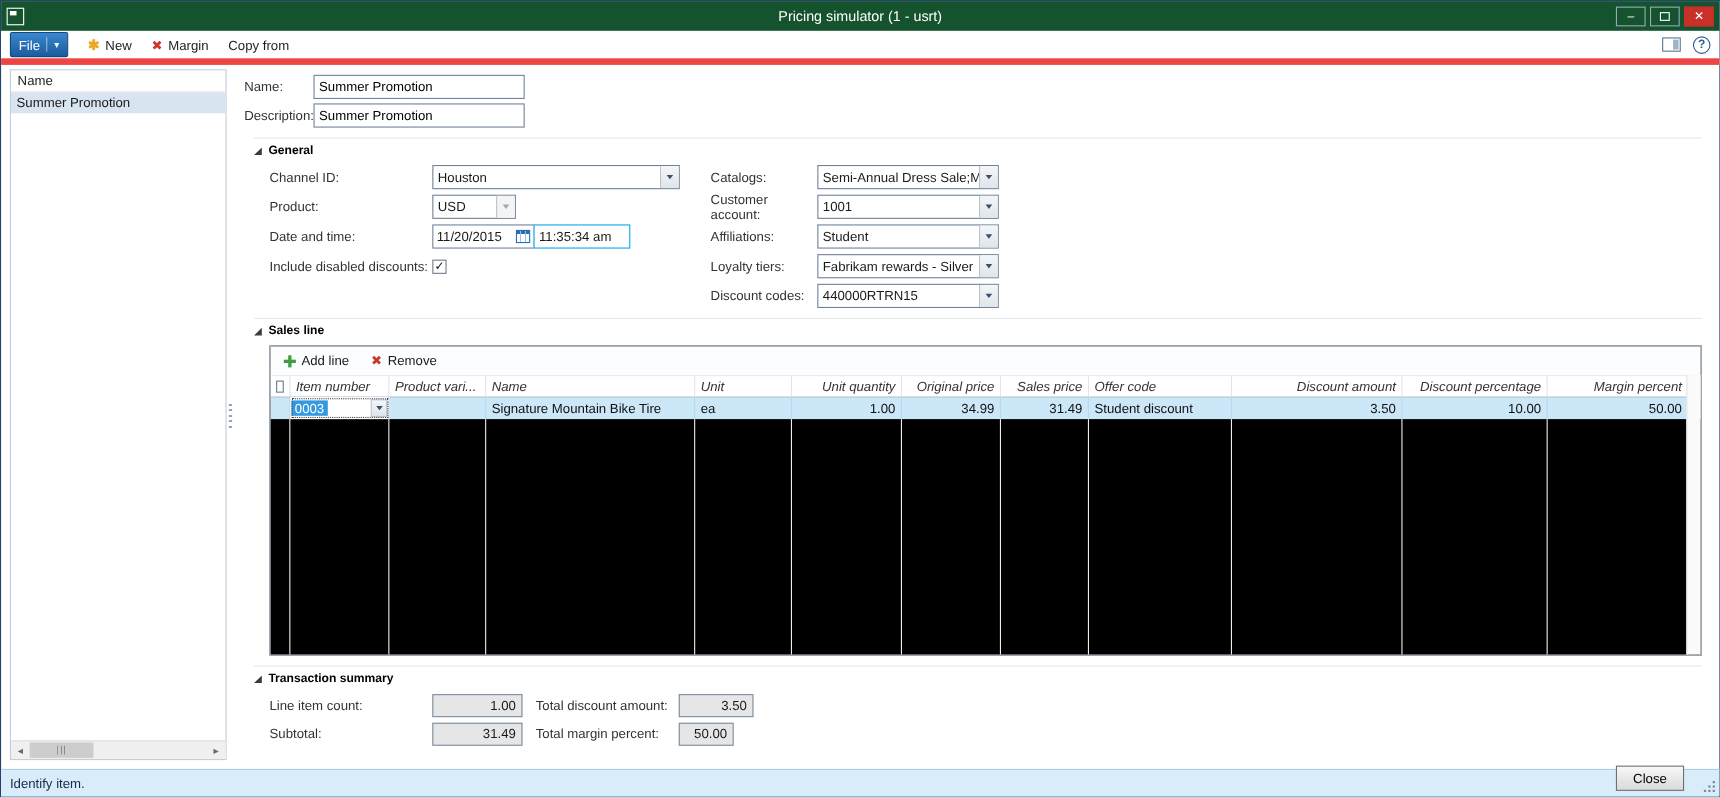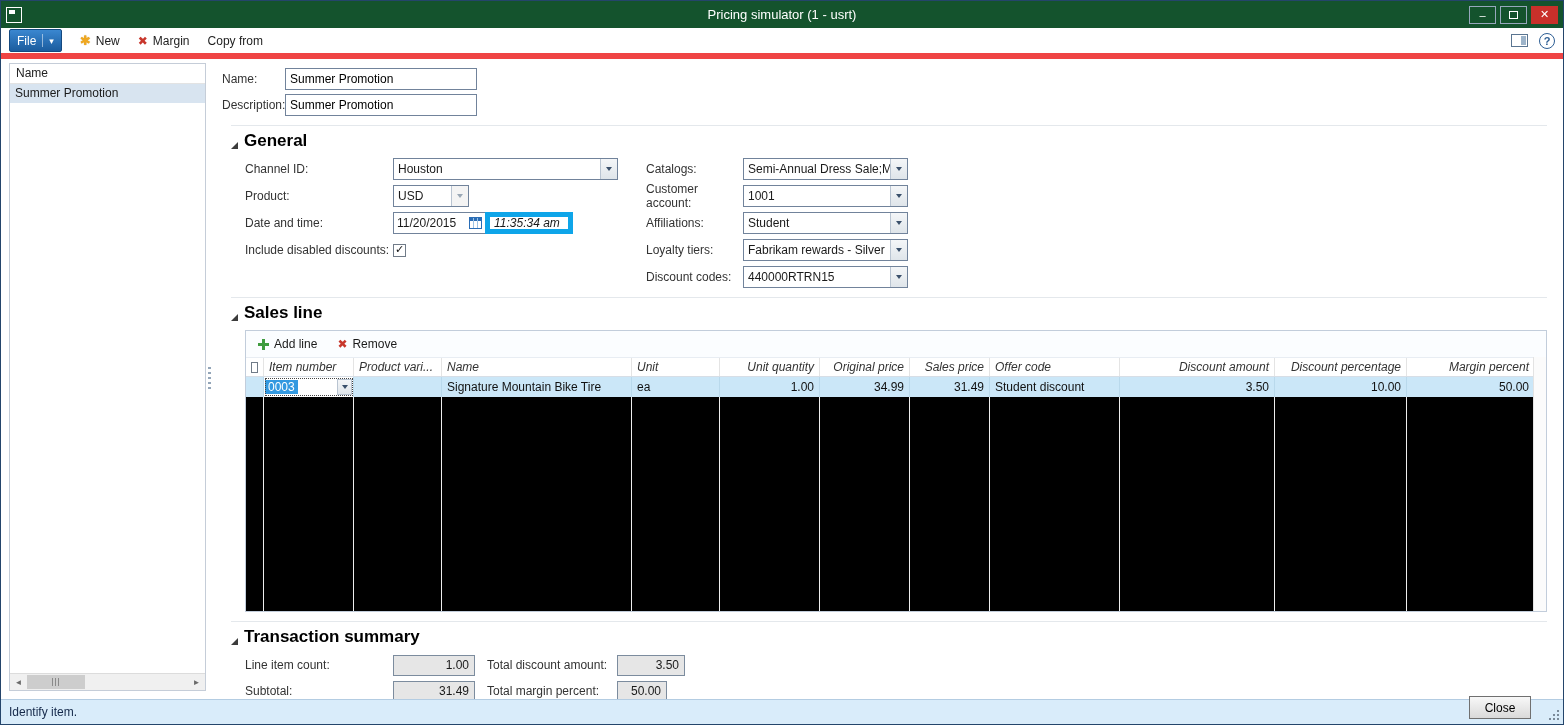--- a/index.html
+++ b/index.html
@@ -50,21 +50,21 @@
 
   
   .top-field { display:flex; align-items:center; height:23px; margin-bottom:3px; }
   .top-field label { width:66px; padding-left:3px; color:#333; }
   .textbox { width:192px; height:22px; border:1px solid #71839b; font-family:inherit; font-size:12px; padding:0 4px; }
 
   
   .section { margin-top:9px; margin-left:12px; margin-right:16px; border-top:1px solid #e4e8ec; padding-top:5px; }
   .section-header { display:flex; align-items:flex-end; gap:6px; cursor:default; }
   .tri { width:0; height:0; border-bottom:7px solid #3c3c3c; border-left:7px solid transparent; margin-bottom:2px; }
-  .section-title { font-weight:bold; font-size:17px; color:#000; }
+  .section-title { font-weight:bold; font-size:11px; color:#000; }
 
   .gen-body { display:flex; margin-top:7px; margin-left:14px; }
   .gen-col { display:flex; flex-direction:column; gap:5px; }
   .gen-col.right { margin-left:28px; }
   .gen-row { display:flex; align-items:center; height:22px; }
   .glabel1 { width:148px; color:#333; }
   .glabel2 { width:97px; color:#333; }
 
   .combo { height:22px; border:1px solid #71839b; background:#fff; display:flex; align-items:stretch; cursor:default; }
   .combo .val { flex:1; display:flex; align-items:center; padding:0 4px; white-space:nowrap; overflow:hidden; }
@@ -72,21 +72,21 @@
   .dd-arrow { width:0; height:0; border-left:3px solid transparent; border-right:3px solid transparent; border-top:4px solid #3a506b; }
   .combo.disabled .dd { background:#f4f4f4; }
   .combo.disabled .dd-arrow { border-top-color:#9aa7b5; }
   .w225 { width:225px; } .w76 { width:76px; } .w165 { width:165px; }
 
   .date-box { width:93px; height:22px; border:1px solid #71839b; display:flex; align-items:center; padding:0 3px; background:#fff; }
   .date-box .val { flex:1; }
   .cal-icon { width:13px; height:12px; border:1px solid #2a6db6; background:
       linear-gradient(to right, transparent 0 3px, #9cc3e5 3px 4px, transparent 4px 7px, #9cc3e5 7px 8px, transparent 8px),
       linear-gradient(#2a6db6 0 3px, #fff 3px); }
-  .time-box { width:88px; height:22px; border:5px solid #0ea5e9; margin-left:-1px; display:flex; align-items:center; padding:0 4px; background:#fff;font-style:italic; }
+  .time-box { width:88px; height:22px; border:1px solid #0ea5e9; margin-left:-1px; display:flex; align-items:center; padding:0 4px; background:#fff; }
 
   .checkbox { width:13px; height:13px; border:1px solid #707b88; background:#fff; display:flex; align-items:center; justify-content:center; font-size:11px; font-weight:bold; color:#111; cursor:default; }
   .checkbox.small { width:11px; height:11px; }
   .checkbox.checked::after { content:"✓"; margin-top:-1px; }
 
   
   .grid { margin:7px 0 0 14px; border:1px solid #c2cddb; height:282px; display:flex; flex-direction:column; background:#000000; position:relative; }
   .grid-toolbar { flex:0 0 26px; display:flex; align-items:center; gap:20px; padding-left:12px; background:#fbfdff; }
   .gt-item { display:flex; align-items:center; gap:5px; cursor:default; }
   .plus-icon { position:relative; width:11px; height:11px; display:inline-block; }

